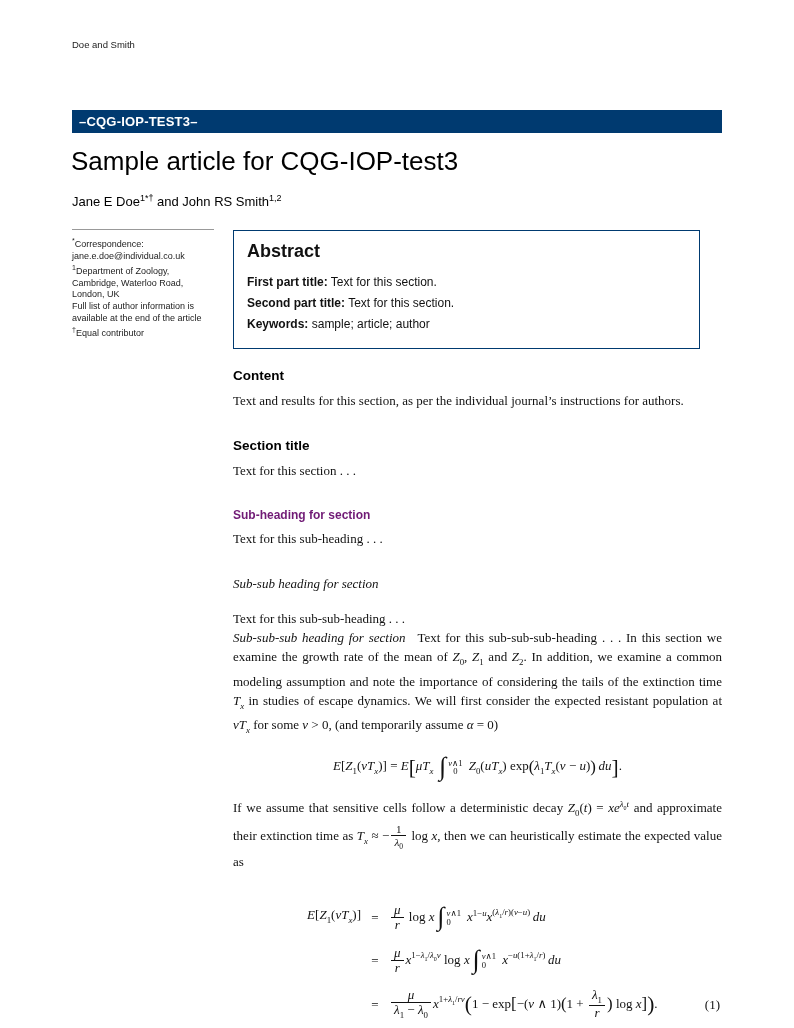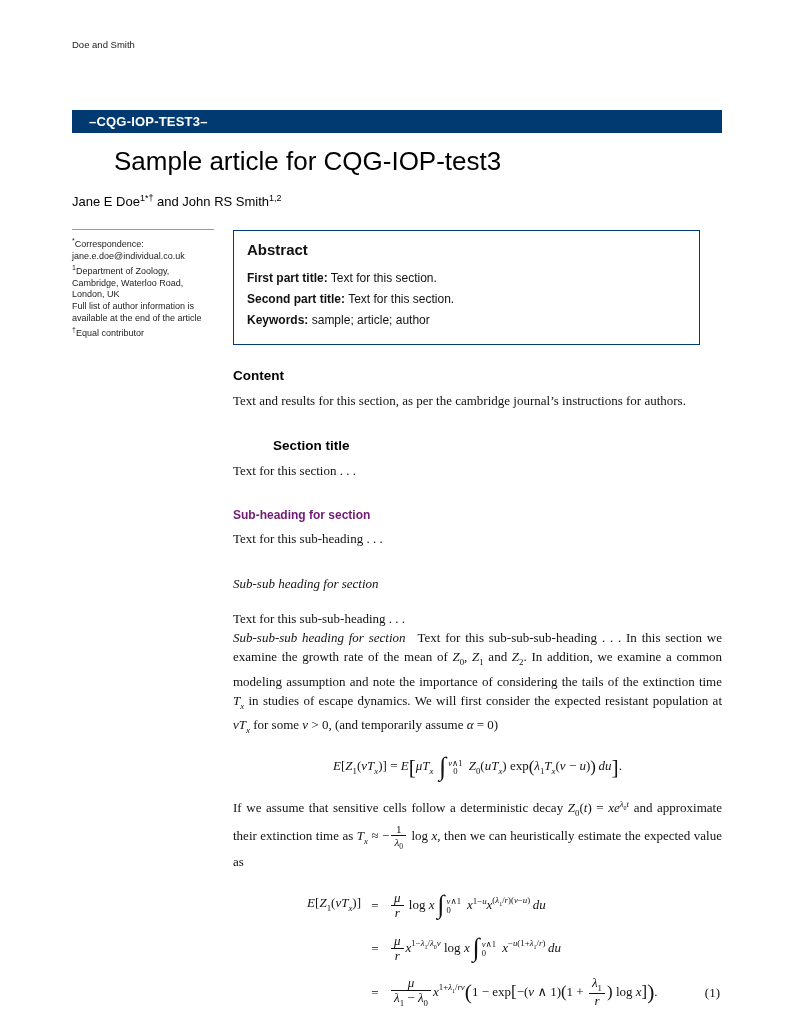--- a/index.html
+++ b/index.html
@@ -4,68 +4,68 @@
 <style>
   html,body{margin:0;padding:0;background:#ffffff;}
   body{width:794px;height:1028px;position:relative;overflow:hidden;
        font-family:"Liberation Serif",serif;color:#111;}
 
   .running-head{position:absolute;left:72px;top:39px;font-family:"Liberation Sans",sans-serif;
                 font-size:9.5px;color:#222;}
 
   .banner{position:absolute;left:72px;top:110px;width:650px;height:23px;background:#003A70;
           color:#fff;font-family:"Liberation Sans",sans-serif;font-weight:bold;font-size:13px;
-          line-height:23px;padding-left:17px;box-sizing:border-box;letter-spacing:0.2px;}
+          line-height:23px;padding-left:7px;box-sizing:border-box;letter-spacing:0.2px;}
 
   .article-title{position:absolute;left:71px;top:146px;font-family:"Liberation Sans",sans-serif;
-                 font-size:26px;font-weight:500;color:#000;margin-left:43px;}
+                 font-size:26px;font-weight:500;color:#000;}
 
   .authors{position:absolute;left:72px;top:193px;font-family:"Liberation Sans",sans-serif;
            font-size:13px;color:#000;}
   .authors sup{font-size:9px;}
 
   .sidebar{position:absolute;left:72px;top:229px;width:142px;border-top:1px solid #999;
            padding-top:5px;font-family:"Liberation Sans",sans-serif;font-size:9px;
            line-height:11.6px;color:#222;}
   .sidebar sup{font-size:7px;}
 
   .abstract{position:absolute;left:233px;top:230px;width:467px;box-sizing:border-box;
             border:1.6px solid #003A70;padding:10px 13px 13px;background:#fff;
             font-family:"Liberation Sans",sans-serif;font-size:12px;color:#111;}
-  .abstract .ab-head{font-weight:bold;font-size:15px;margin:0 0 10px;}
+  .abstract .ab-head{font-weight:bold;font-size:18px;margin:0 0 10px;}
   .abstract .ab-item{line-height:21px;}
   .abstract .ab-item b{font-weight:bold;}
 
   .main{position:absolute;left:233px;top:366px;width:489px;font-size:13px;line-height:19px;}
   .main p{margin:0;text-align:justify;}
   .sec-head{font-family:"Liberation Sans",sans-serif;font-weight:bold;font-size:13.5px;
             margin:0 0 6px;color:#000;}
   .sub-head{font-family:"Liberation Sans",sans-serif;font-weight:bold;font-size:12px;
             margin:26px 0 4px;color:#701a75;}
   .subsub-head{font-style:italic;font-size:13px;margin:26px 0 16px;}
-  .mt26{margin-top:26px;margin-left:40px;}
+  .mt26{margin-top:26px;}
   .runin{font-style:italic;margin-right:12px;}
 
   
   sub,sup{font-size:0.68em;}
   .math i, .main i{font-style:italic;}
   .fr{display:inline-block;text-align:center;vertical-align:middle;line-height:1.12;margin:0 2px;}
   .fr .fn{display:block;padding:0 3px;border-bottom:1px solid #111;}
   .fr .fd{display:block;padding:0 3px;}
   .frs{font-size:0.85em;}
   .igr{display:inline-flex;align-items:center;vertical-align:middle;margin:0 3px;}
   .isym{font-size:2em;line-height:0.95;font-style:normal;}
   .ilims{display:inline-flex;flex-direction:column;justify-content:center;height:2.55em;
          font-size:0.66em;margin-left:2px;margin-right:3px;line-height:1;}
   .b15{font-size:1.3em;line-height:1;vertical-align:-0.1em;}
   .b2{font-size:1.65em;line-height:1;vertical-align:-0.18em;}
 
   .displayeq{text-align:center;margin:15px 0 14px;white-space:nowrap;}
 
-  .eqalign{margin-top:19px;}
+  .eqalign{margin-top:31px;}
   .eqrow{display:grid;grid-template-columns:128px 28px auto 1fr;align-items:center;
          margin-bottom:11px;min-height:32px;}
   .eqlhs{text-align:right;}
   .eqrel{text-align:center;}
   .eqrhs{text-align:left;white-space:nowrap;}
   .eqnumcell{text-align:right;padding-right:2px;}
 </style>
 </head>
 <body>
 
@@ -100,21 +100,21 @@
   </div>
   <div class="ab-item">
     <b>Keywords:</b>
     <span>sample; article; author</span>
   </div>
 </div>
 
 <div class="main">
 
   <div class="sec-head">Content</div>
-  <p>Text and results for this section, as per the cambridge journal’s instructions for authors.</p>
+  <p>Text and results for this section, as per the individual journal’s instructions for authors.</p>
 
   <div class="sec-head mt26">Section title</div>
   <p>Text for this section . . .</p>
 
   <div class="sub-head">Sub-heading for section</div>
   <p>Text for this sub-heading . . .</p>
 
   <div class="subsub-head">Sub-sub heading for section</div>
   <p>Text for this sub-sub-heading . . .</p>
 

